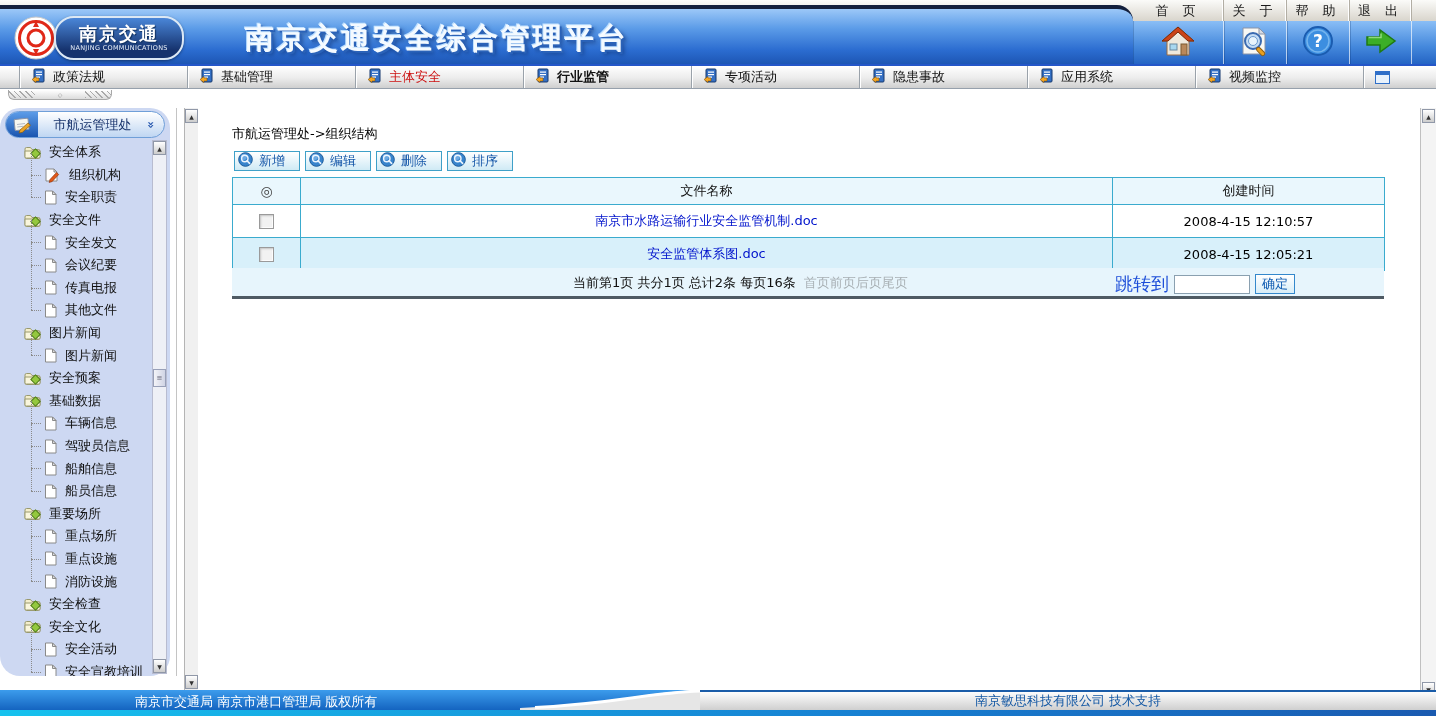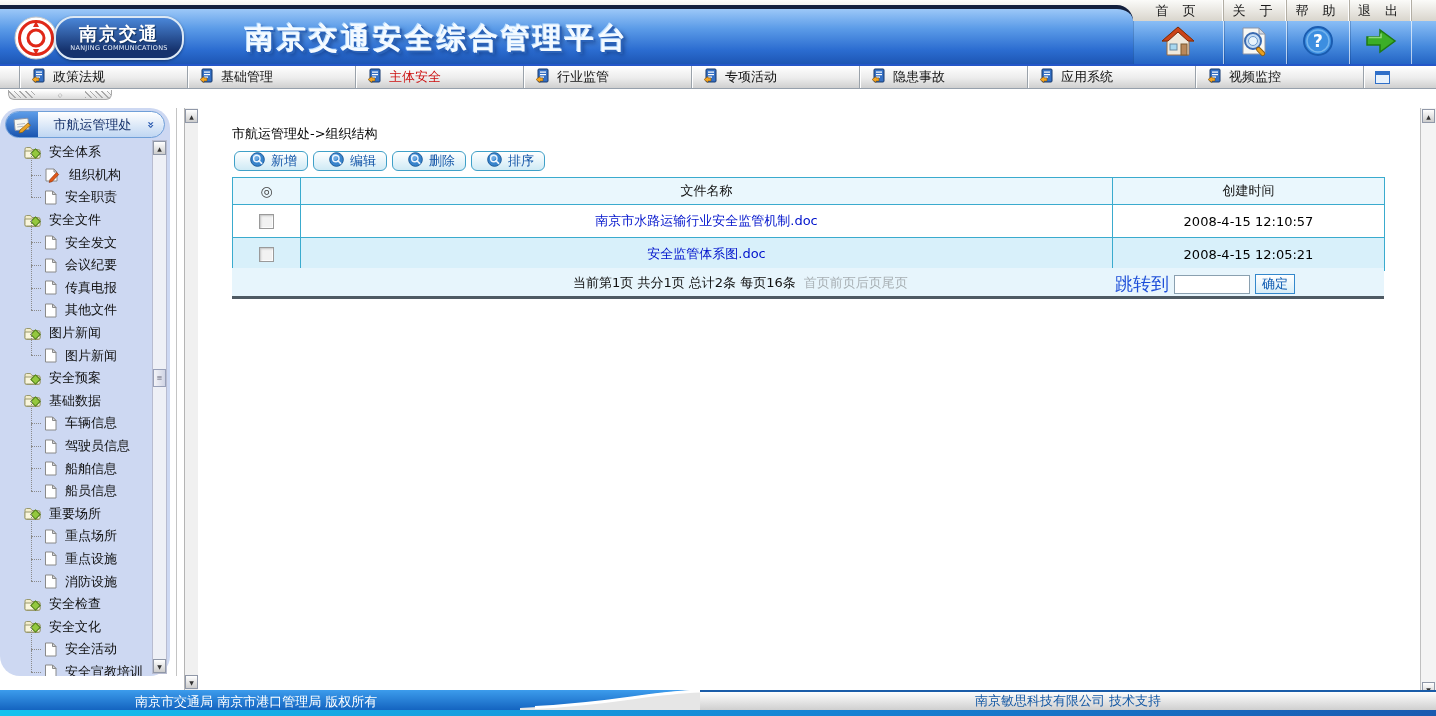--- a/index.html
+++ b/index.html
@@ -81,22 +81,22 @@
   .vline{left:176px;top:108px;width:1px;height:568px;background:#c4c4c4;}
   .outer-sb{left:184px;top:108px;width:14px;height:582px;background:#f0f0f0;border-left:1px solid #b4b4b4;box-sizing:border-box;}
   .outer-sb .up{top:1px;}.outer-sb .down{bottom:1px;}
   .main-sb{left:1420px;top:108px;width:16px;height:589px;background:#f4f4f4;border-left:1px solid #c0c0c0;box-sizing:border-box;}
   .main-sb .up{top:1px;left:1px;}.main-sb .down{bottom:1px;left:1px;}
 
   
   .main{left:198px;top:108px;width:1222px;height:582px;background:#fff;}
   .breadcrumb{position:absolute;left:34px;top:17px;font-size:13px;color:#000;}
   .toolbar{position:absolute;left:36px;top:43px;display:flex;gap:5px;}
-  .tb-btn{height:20px;min-width:66px;border:1px solid #3fa0c8;border-radius:6px;cursor:pointer;font-family:inherit;
-      background:linear-gradient(180deg,#ffffff,#cfeaf5);display:flex;align-items:center;gap:5px;padding:0 10px 0 15px;font-size:13px;}
+  .tb-btn{height:20px;min-width:66px;border:1px solid #3fa0c8;border-radius:0;cursor:pointer;font-family:inherit;
+      background:linear-gradient(180deg,#ffffff,#cfeaf5);display:flex;align-items:center;gap:5px;padding:0 10px 0 3px;font-size:13px;}
   .tb-label{color:#1456a8;}
   .file-table{position:absolute;left:34px;top:69px;width:1152px;border-collapse:collapse;table-layout:fixed;}
   .file-table th,.file-table td{border:1px solid #3aabce;text-align:center;font-size:13px;overflow:hidden;}
   .file-table th{height:24px;background:#eaf7fd;font-weight:normal;color:#111;}
   .file-table td{height:30px;background:#fff;}
   tr.alt td{background:#d8f0fa;}
   .sel-glyph{font-size:14px;color:#444;}
   .file-link{color:#0013cc;text-decoration:none;cursor:pointer;}
   .checkbox{display:inline-block;width:13px;height:13px;background:#f2f2f2;border:1px solid #9a9a9a;vertical-align:middle;
       box-shadow:inset 1px 1px 2px #c4c4c4,inset -1px -1px 0 #fff;cursor:pointer;}
@@ -203,21 +203,21 @@
     <div class="menu-item active" style="left: 355px;">
       <span class="mi-icon"><svg width="15" height="15" viewBox="0 0 15 15">
           <rect x="3" y="1" width="10" height="13" rx="1" fill="#3570c4" stroke="#17396e"></rect>
           <rect x="5" y="3.5" width="6" height="1.2" fill="#fff"></rect>
           <rect x="5" y="6" width="6" height="1.2" fill="#fff"></rect>
           <rect x="5" y="8.5" width="4" height="1.2" fill="#fff"></rect>
           <path d="M8 10 h-3 v-1.5 l-4 3 4 3 v-1.5 h3 z" fill="#f5a623" stroke="#7a4a00" stroke-width="0.5"></path>
         </svg></span>
       <span class="mi-label">主体安全</span>
     </div>
-    <div class="menu-item" style="left: 523px;">
+    <div class="menu-item" style="left: 523px; font-weight: bold;">
       <span class="mi-icon"><svg width="15" height="15" viewBox="0 0 15 15">
           <rect x="3" y="1" width="10" height="13" rx="1" fill="#3570c4" stroke="#17396e"></rect>
           <rect x="5" y="3.5" width="6" height="1.2" fill="#fff"></rect>
           <rect x="5" y="6" width="6" height="1.2" fill="#fff"></rect>
           <rect x="5" y="8.5" width="4" height="1.2" fill="#fff"></rect>
           <path d="M8 10 h-3 v-1.5 l-4 3 4 3 v-1.5 h3 z" fill="#f5a623" stroke="#7a4a00" stroke-width="0.5"></path>
         </svg></span>
       <span class="mi-label">行业监管</span>
     </div>
     <div class="menu-item" style="left: 691px;">

